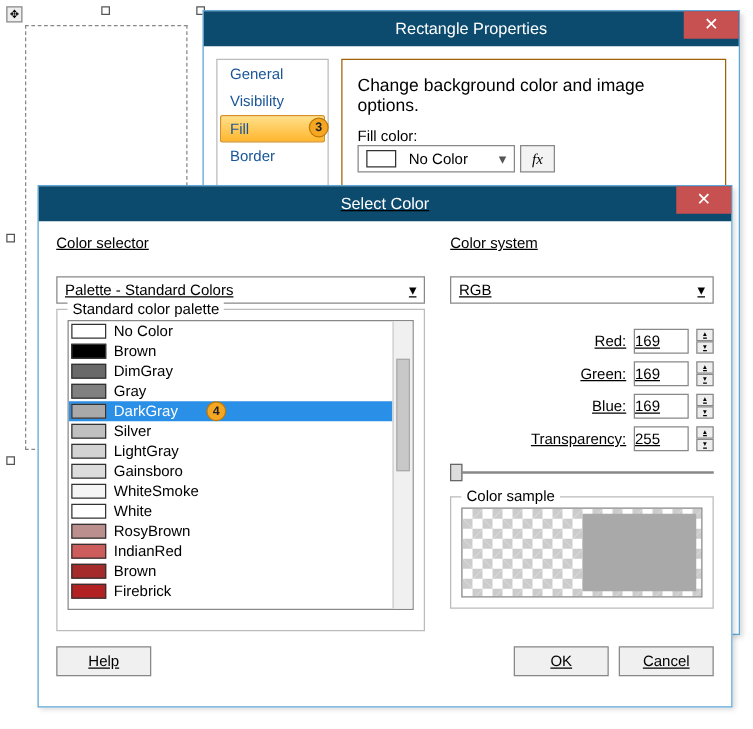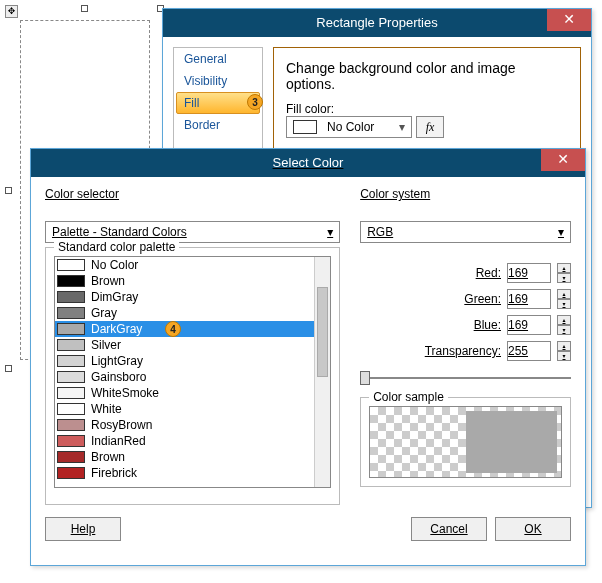--- a/index.html
+++ b/index.html
@@ -391,18 +391,18 @@
           <div class="sample-box">
             <div class="sample-color"></div>
           </div>
         </div>
       </div>
     </div>
 
     <div class="button-row" style="justify-content:space-between">
       <div class="btn">Help</div>
       <div style="display:flex;gap:8px">
+        <div class="btn">OK</div>
         <div class="btn">Cancel</div>
-        <div class="btn">OK</div>
       </div>
     </div>
   </div>
 </div>
 
 </body></html>

